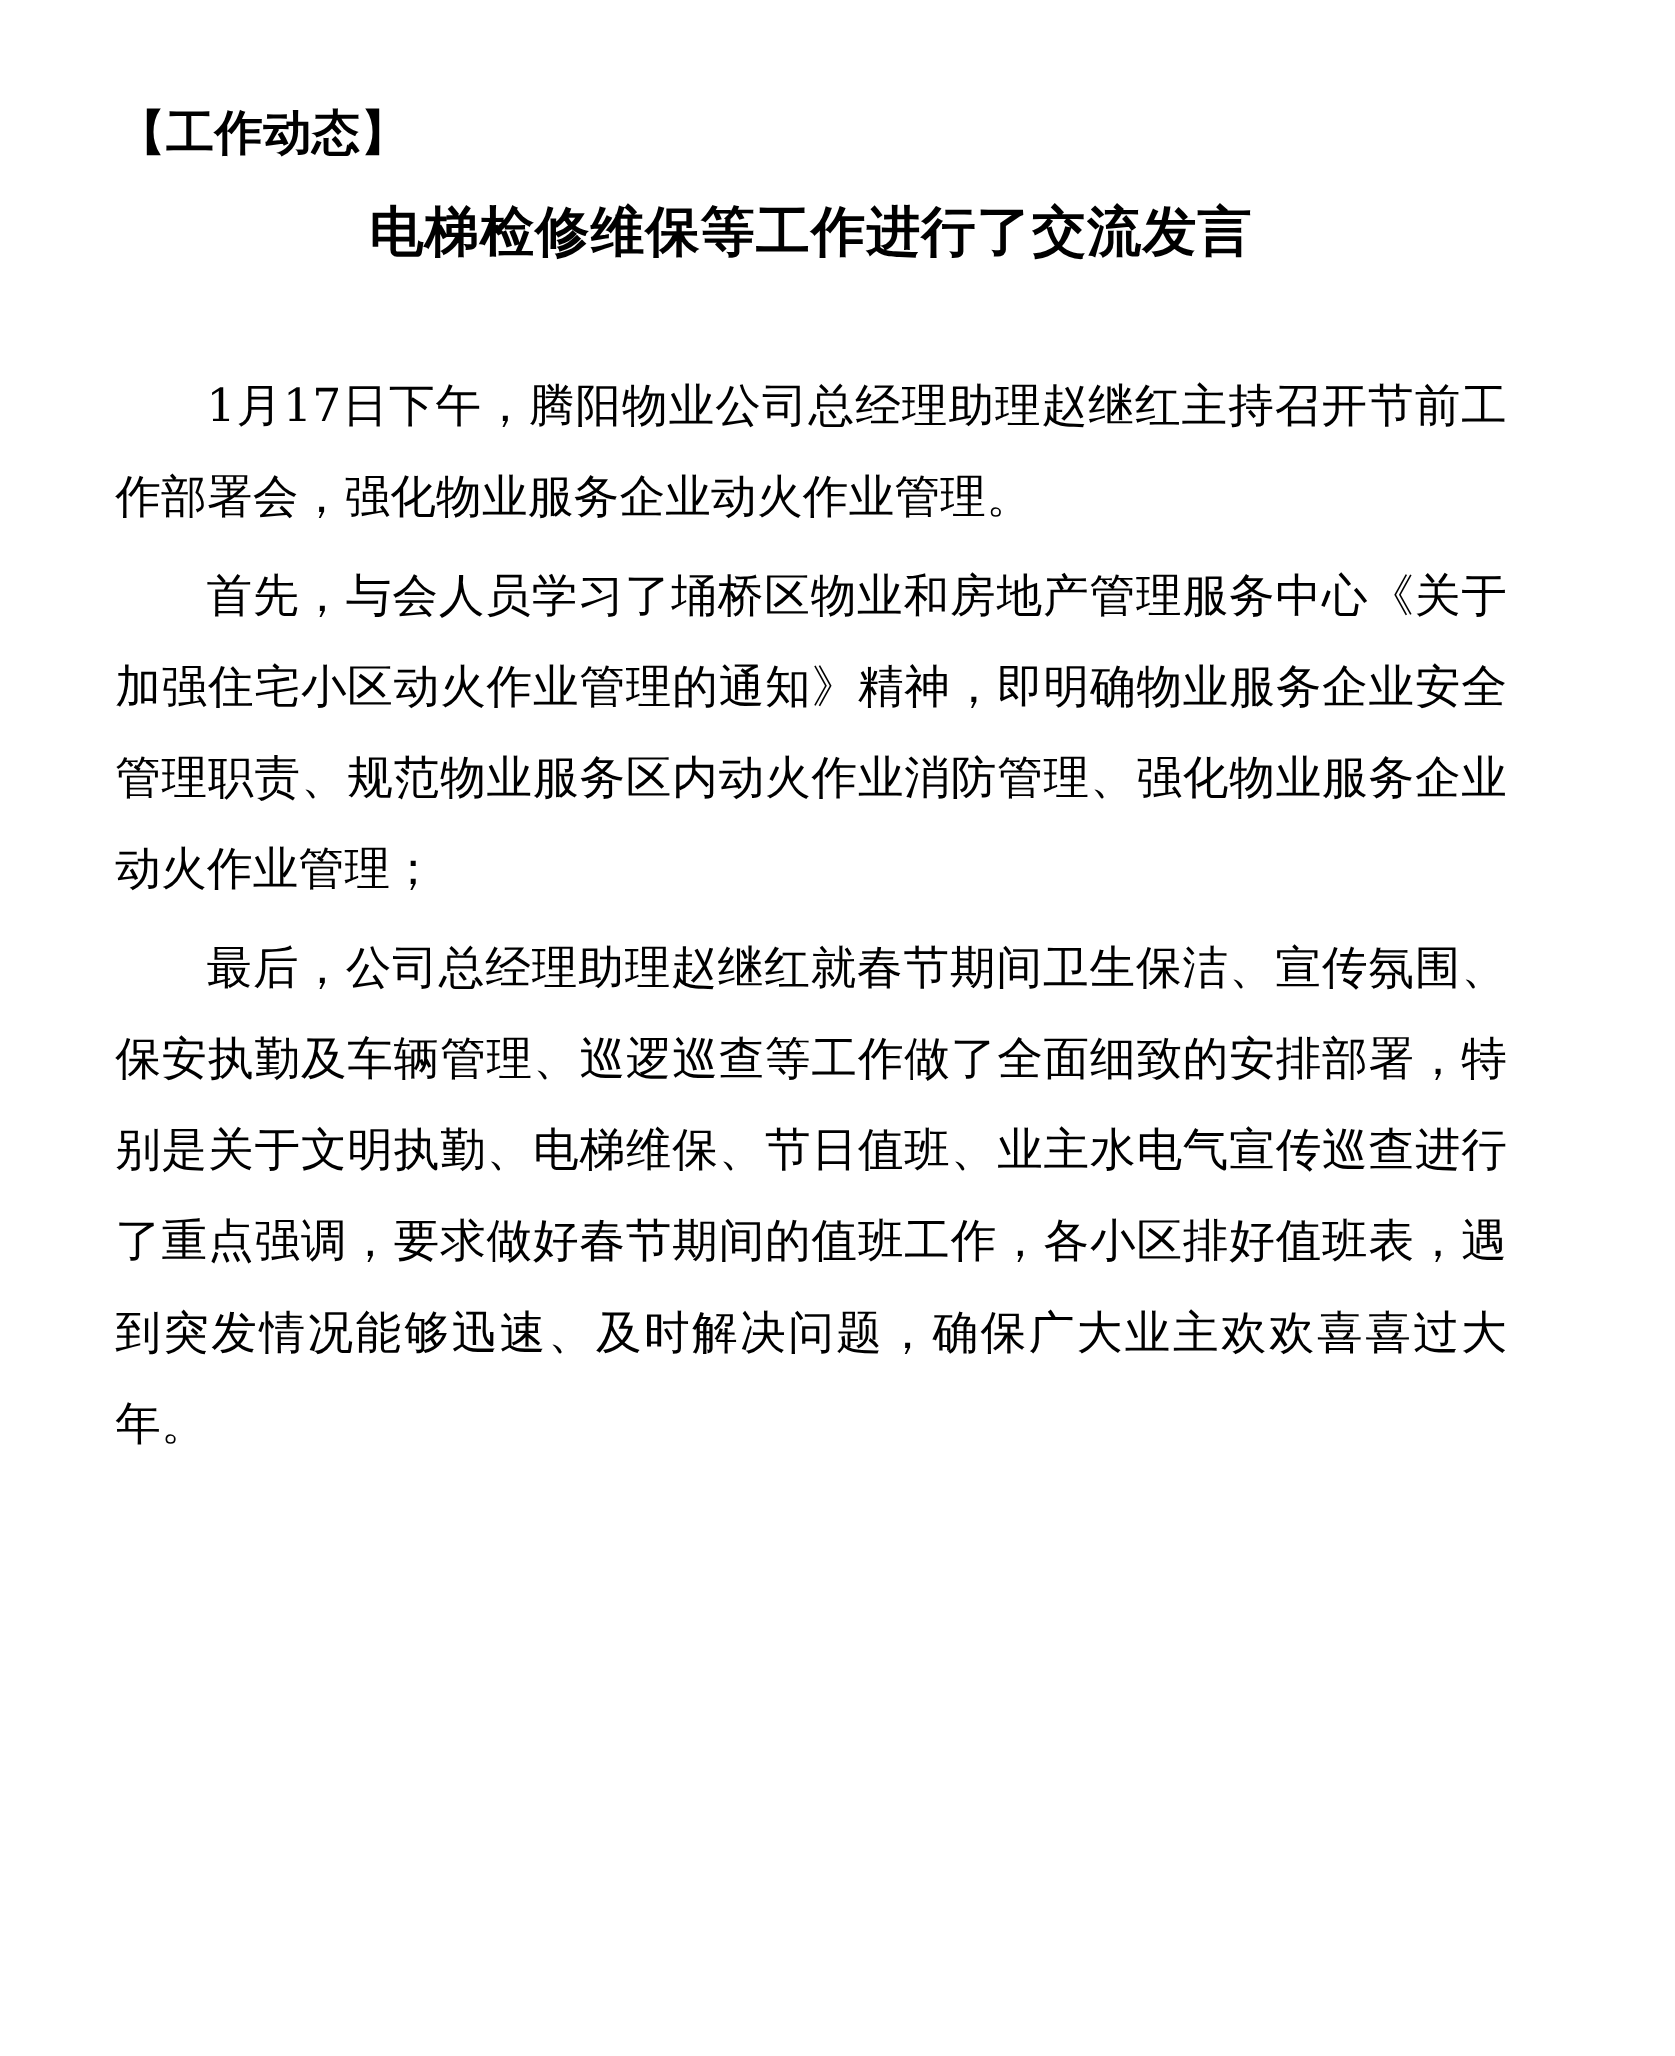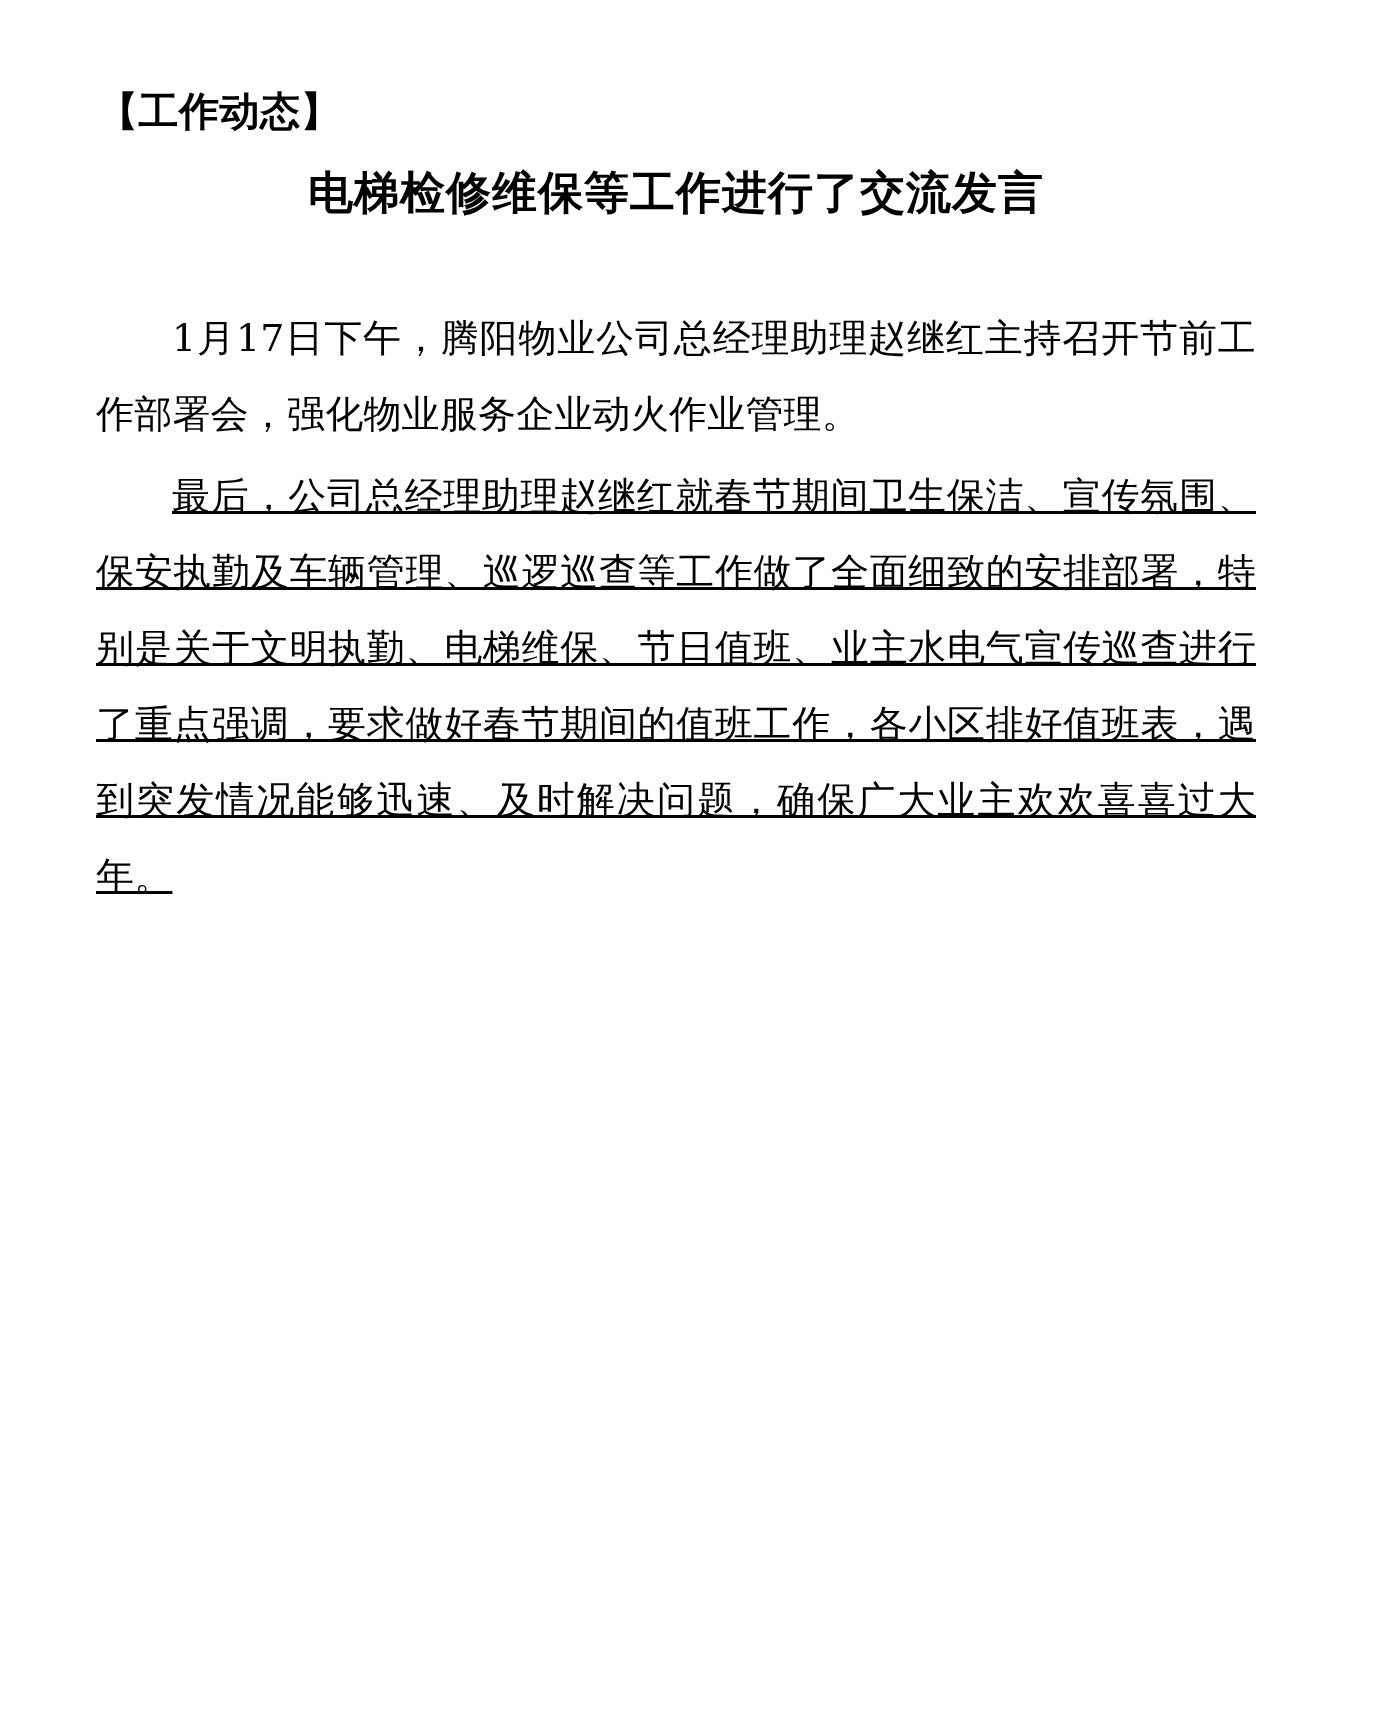--- a/index.html
+++ b/index.html
@@ -57,32 +57,32 @@
     line-height: 76px;
     text-align: justify;
     text-justify: inter-character;
     text-indent: 76px;
     margin: 0 0 6px 0;
     letter-spacing: 0.2px;
     word-break: break-all;
   }
   .para:last-child {
     margin-bottom: 0;
-    text-decoration: underline;
   }
 </style>
 </head>
 <body>
 
 <div class="page">
   <div class="content">
 
     <div class="category-header">【工作动态】</div>
 
     <div class="doc-title">电梯检修维保等工作进行了交流发言</div>
 
     <div class="body-block">
       <p class="para">1月17日下午，腾阳物业公司总经理助理赵继红主持召开节前工作部署会，强化物业服务企业动火作业管理。</p>
+      <p class="para">首先，与会人员学习了埇桥区物业和房地产管理服务中心《关于加强住宅小区动火作业管理的通知》精神，即明确物业服务企业安全管理职责、规范物业服务区内动火作业消防管理、强化物业服务企业动火作业管理；</p>
       <p class="para">最后，公司总经理助理赵继红就春节期间卫生保洁、宣传氛围、保安执勤及车辆管理、巡逻巡查等工作做了全面细致的安排部署，特别是关于文明执勤、电梯维保、节日值班、业主水电气宣传巡查进行了重点强调，要求做好春节期间的值班工作，各小区排好值班表，遇到突发情况能够迅速、及时解决问题，确保广大业主欢欢喜喜过大年。</p>
     </div>
 
   </div>
 </div>
 
 </body></html>

